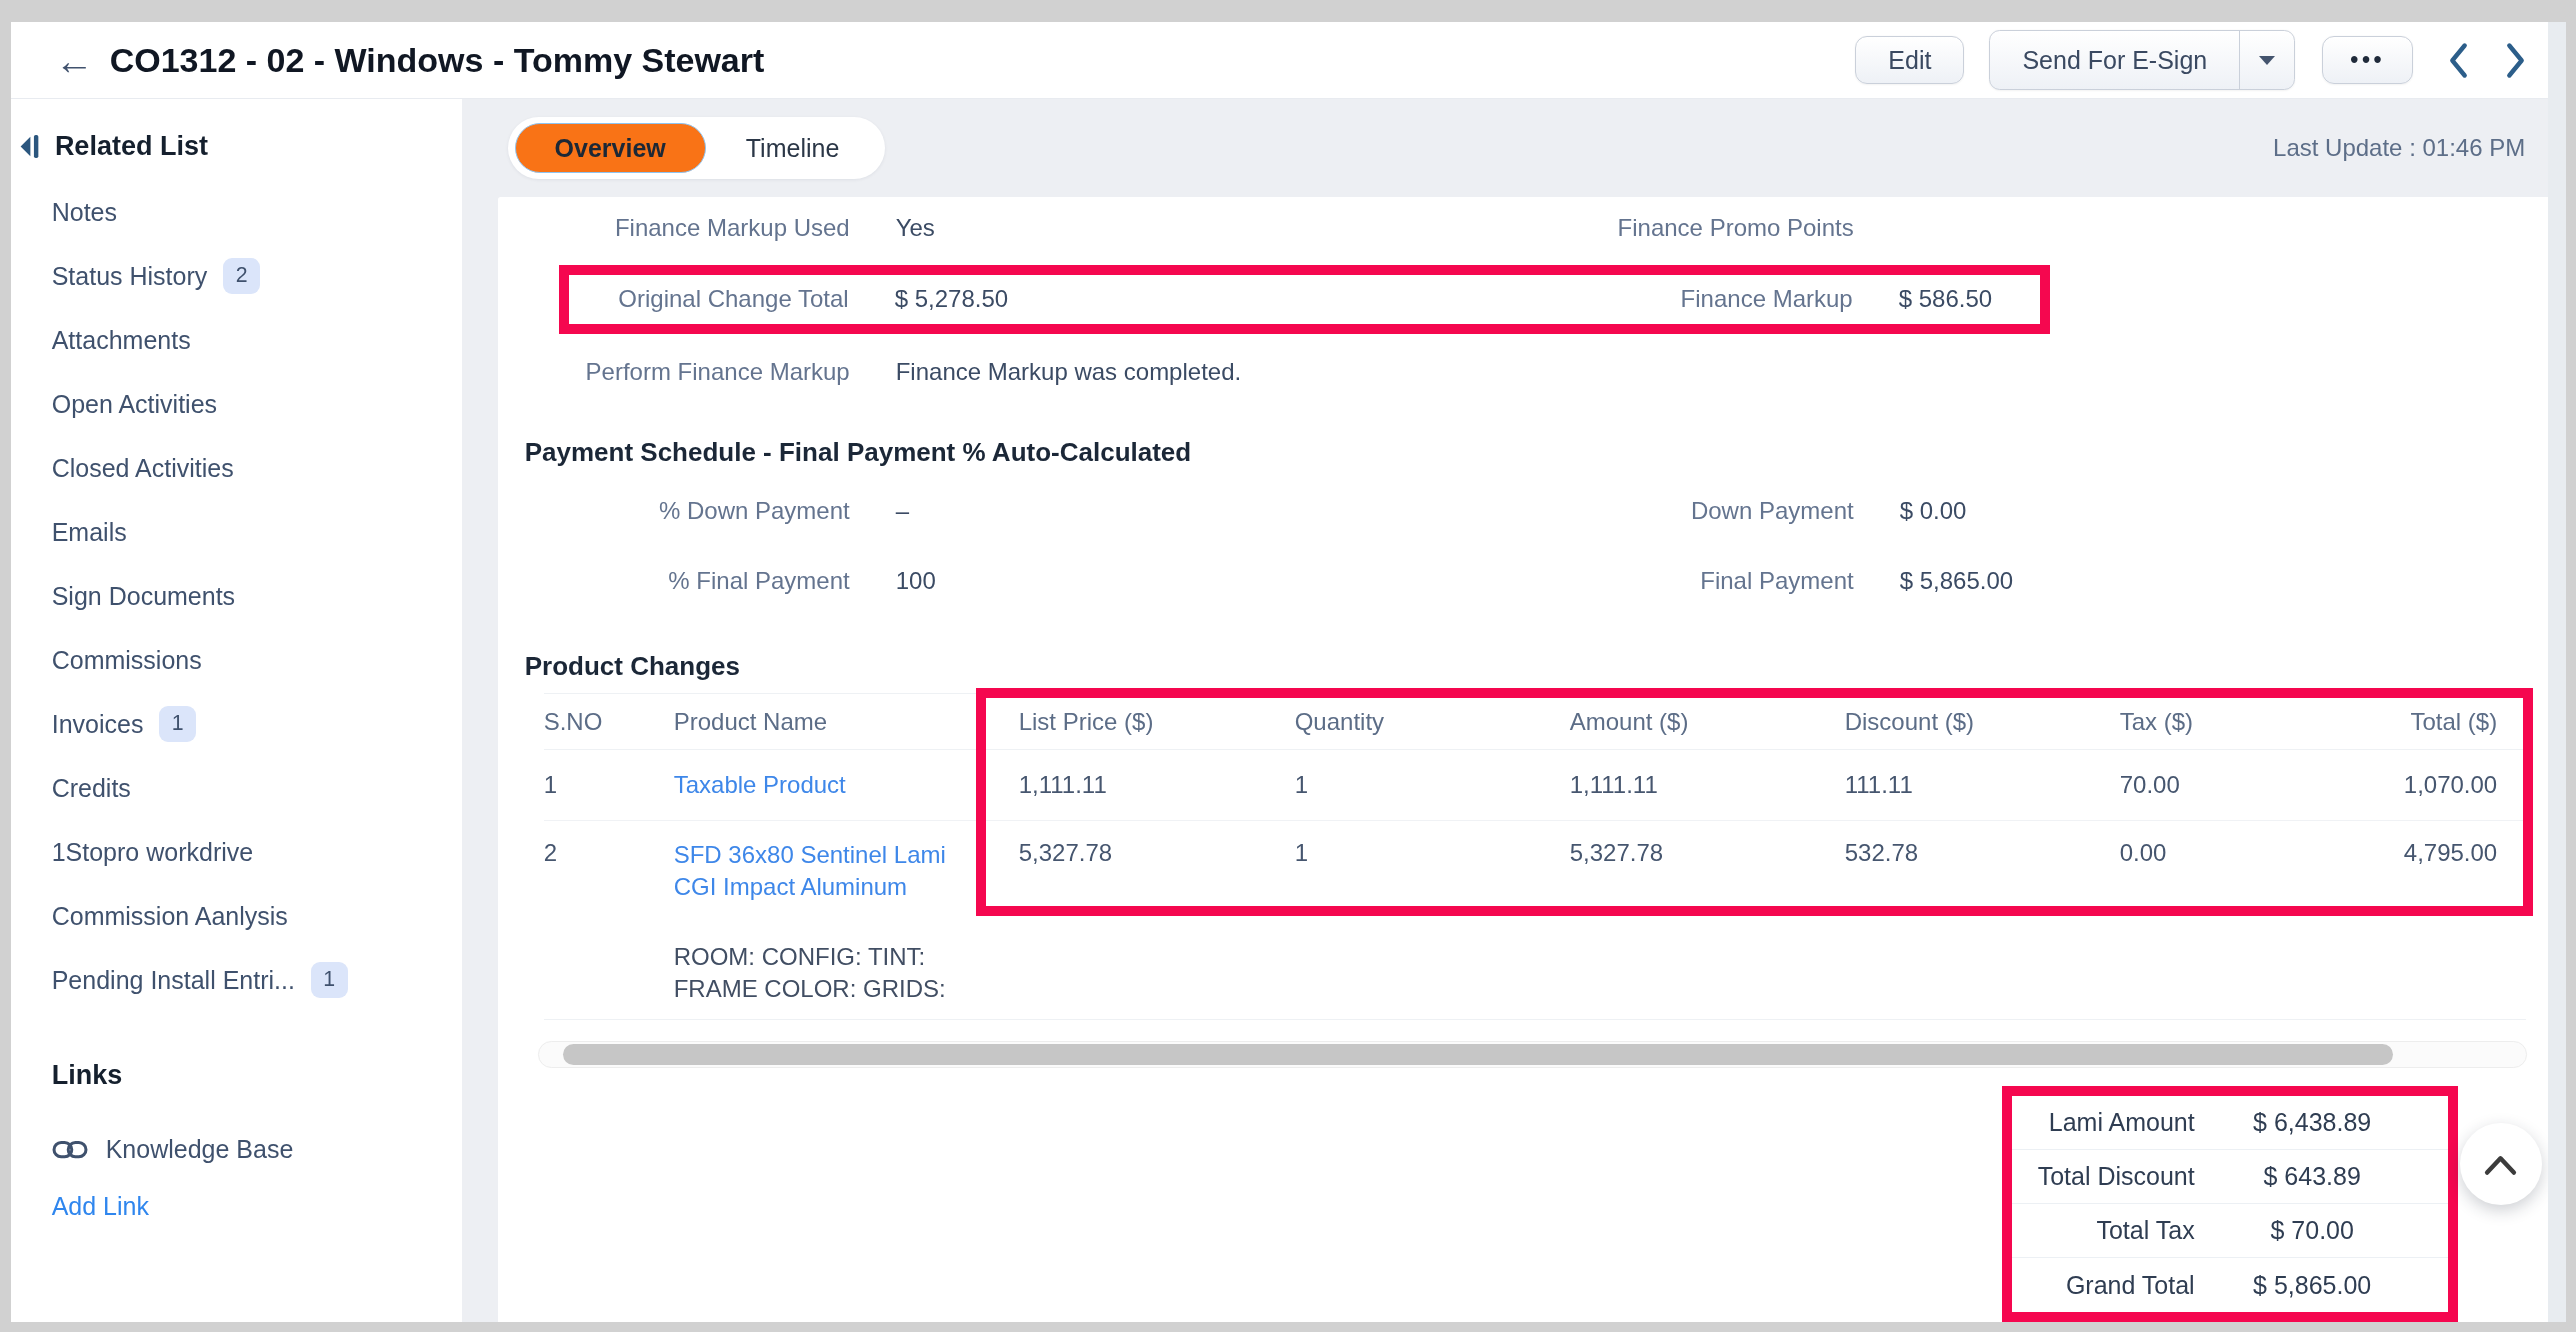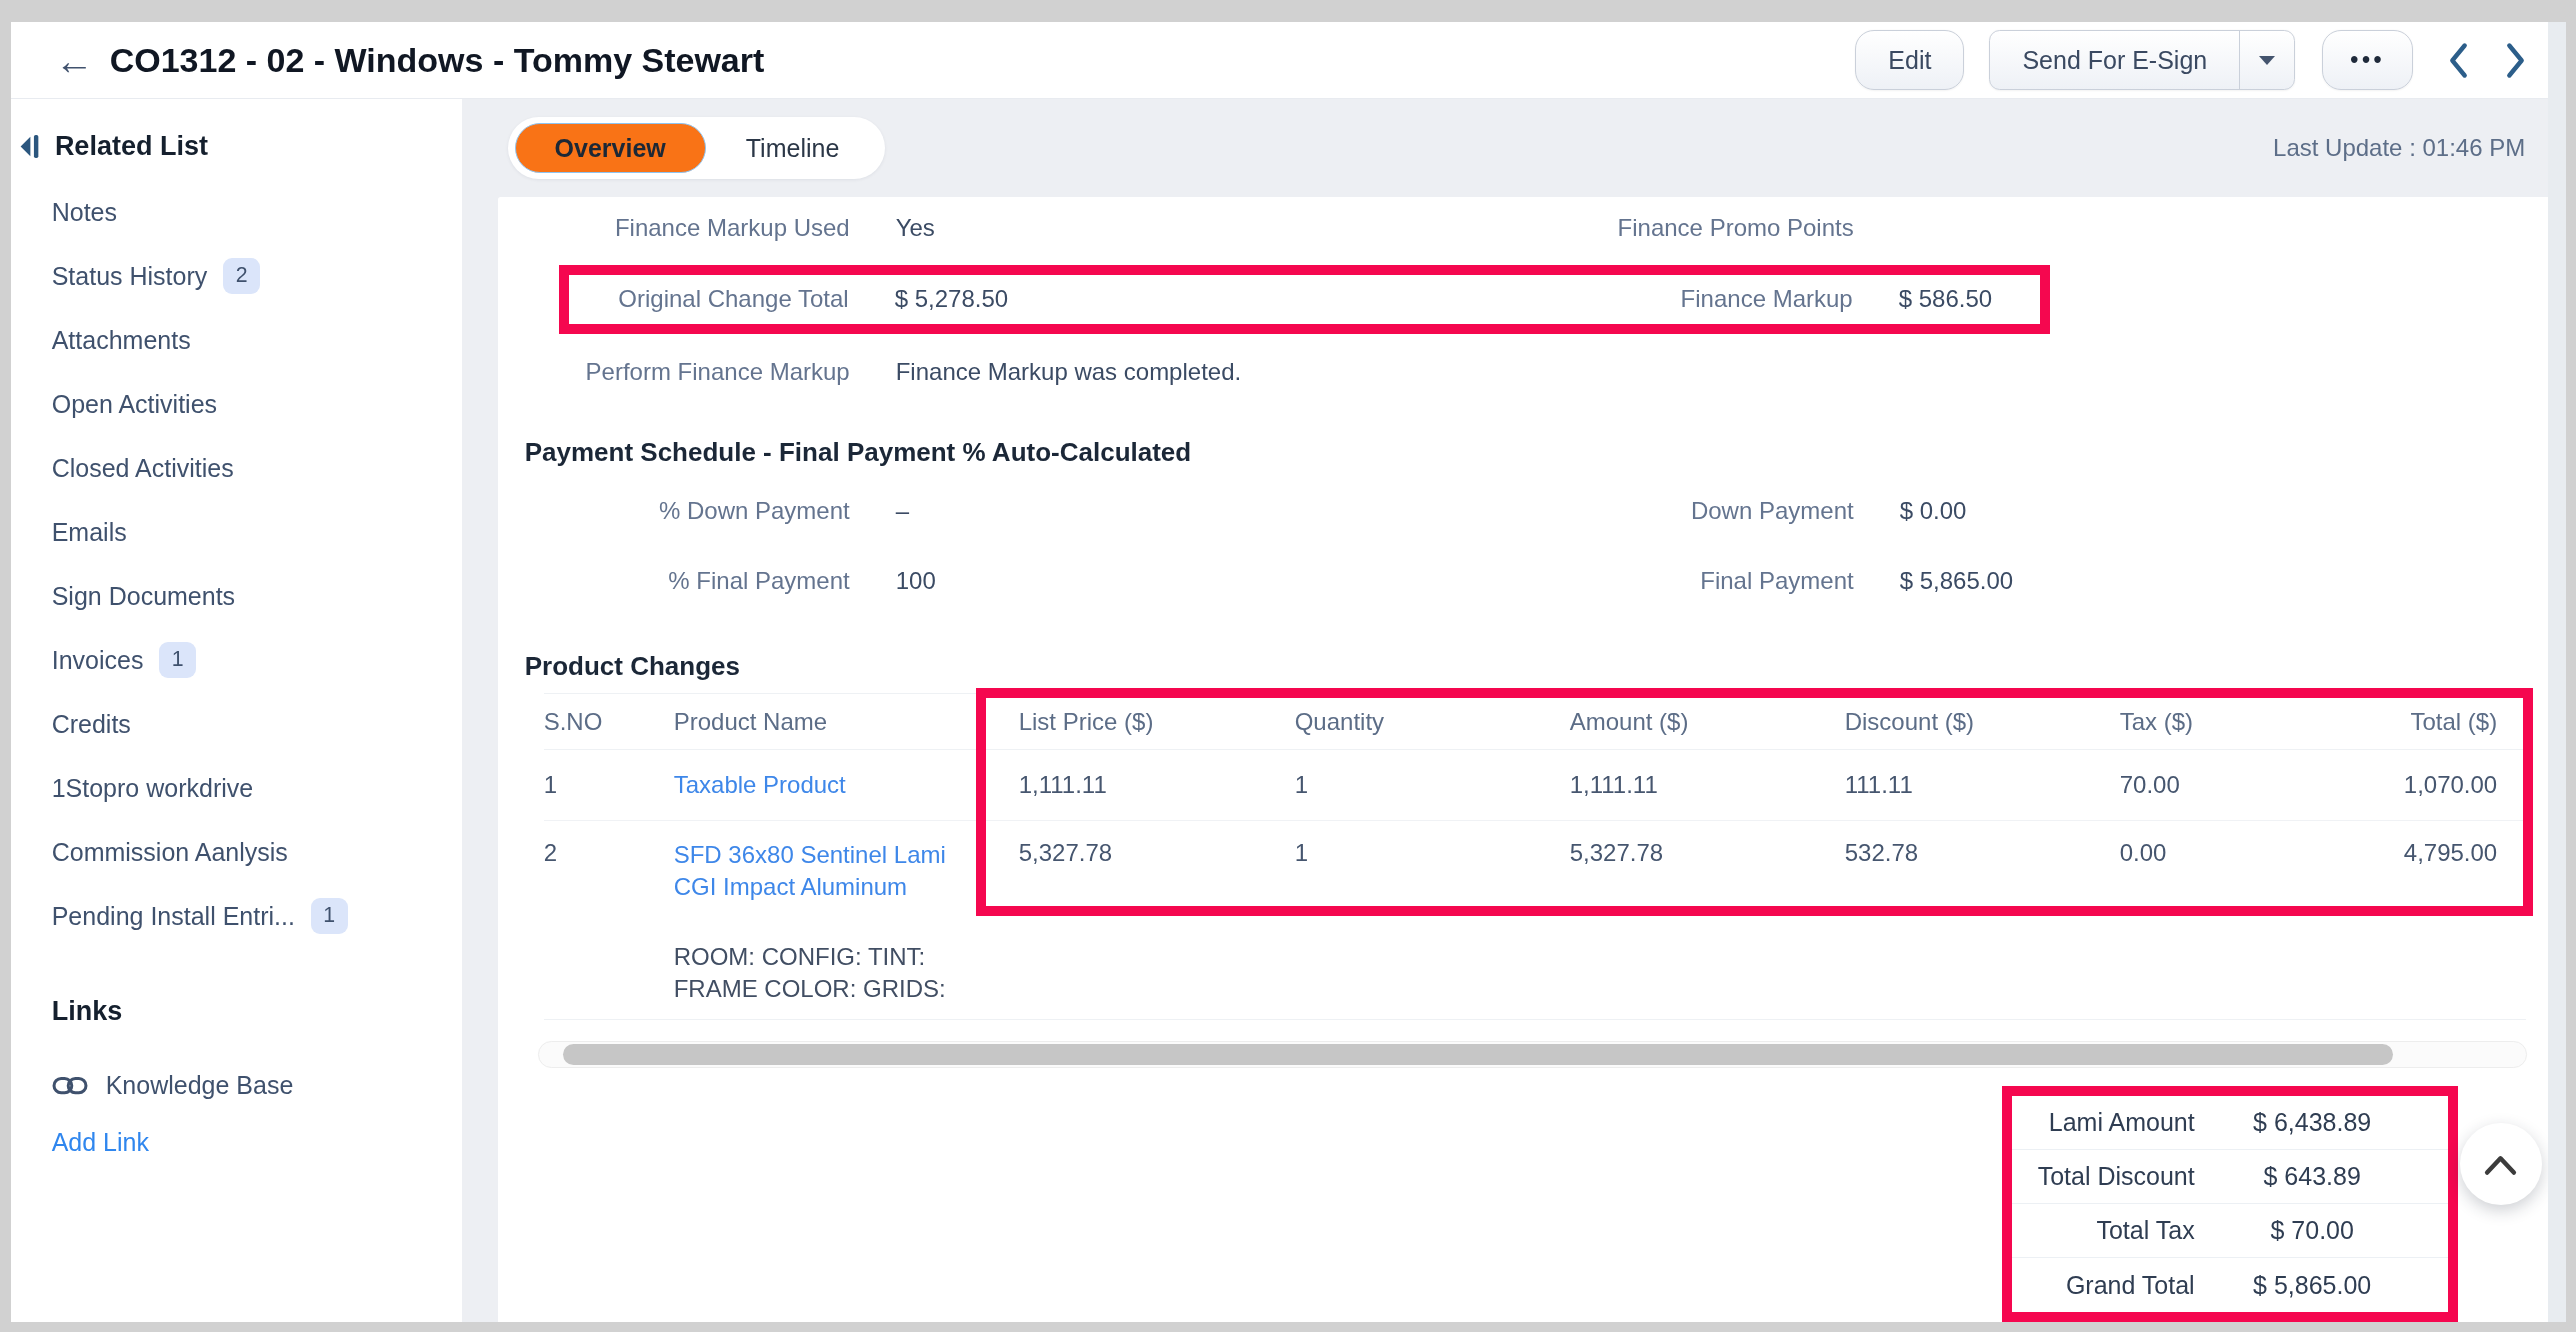--- a/index.html
+++ b/index.html
@@ -17,21 +17,21 @@
   body{font-family:"Liberation Sans", sans-serif; width:2576px; height:1333px; overflow:hidden; background:var(--frame);}
   .frame{width:2576px;height:1333px;background:var(--frame);padding:22px 9.8px 10.7px 10.7px;}
   .window{width:100%;height:100%;background:#fff;position:relative;overflow:hidden;display:flex;flex-direction:column;}
   .vscroll{position:absolute;right:0;top:0;bottom:0;width:18px;background:#e8ecf0;}
 
   
   .topbar{flex:0 0 77px;height:77px;display:flex;align-items:center;background:#fff;border-bottom:1.8px solid #e8ebf0;padding:0 39px 0 44px;}
   .back{font-size:39px;color:#41526e;line-height:1;cursor:pointer;background:none;border:none;padding:0;margin:0;}
   .page-title{font-size:34px;font-weight:700;color:#101723;margin-left:16px;white-space:nowrap;}
   .topbar .spacer{flex:1;}
-  .btn{height:60px;border:1.8px solid #cad0da;border-radius:19px;background:linear-gradient(#ffffff,#eef1f6);
+  .btn{height:48px;border:1.8px solid #cad0da;border-radius:12px;background:linear-gradient(#ffffff,#eef1f6);
        color:#3a4961;font-size:25px;display:flex;align-items:center;justify-content:center;cursor:pointer;box-shadow:0 0.9px 1.8px rgba(0,0,0,.05);}
   .btn-edit{padding:0 32px;margin-right:25px;}
   .btn-split{display:flex;align-items:stretch;height:60px;border:1.8px solid #cad0da;border-radius:10.7px;background:linear-gradient(#ffffff,#eef1f6);box-shadow:0 0.9px 1.8px rgba(0,0,0,.05);overflow:hidden;}
   .split-main{display:flex;align-items:center;padding:0 32px;font-size:25px;color:#3a4961;cursor:pointer;}
   .split-caret{width:55px;display:flex;align-items:center;justify-content:center;border-left:1.8px solid #cad0da;cursor:pointer;}
   .caret-down{width:0;height:0;border-left:8px solid transparent;border-right:8px solid transparent;border-top:9.8px solid #44546e;}
   .btn-more{padding:0 27px;margin-left:27px;font-size:23px;letter-spacing:3.6px;color:#1f2a3a;font-weight:700;}
   .nav-chev{background:none;border:none;padding:0;margin-left:34px;cursor:pointer;display:flex;align-items:center;}
 
   
@@ -150,20 +150,23 @@
           <li>
               <span>Closed Activities</span>
             </li>
           <li>
               <span>Emails</span>
             </li>
           <li>
               <span>Sign Documents</span>
             </li>
           <li>
+              <span>Commissions</span>
+            </li>
+          <li>
               <span>Invoices</span>
               <span class="badge">1</span>
             </li>
           <li>
               <span>Credits</span>
             </li>
           <li>
               <span>1Stopro workdrive</span>
             </li>
           <li>

